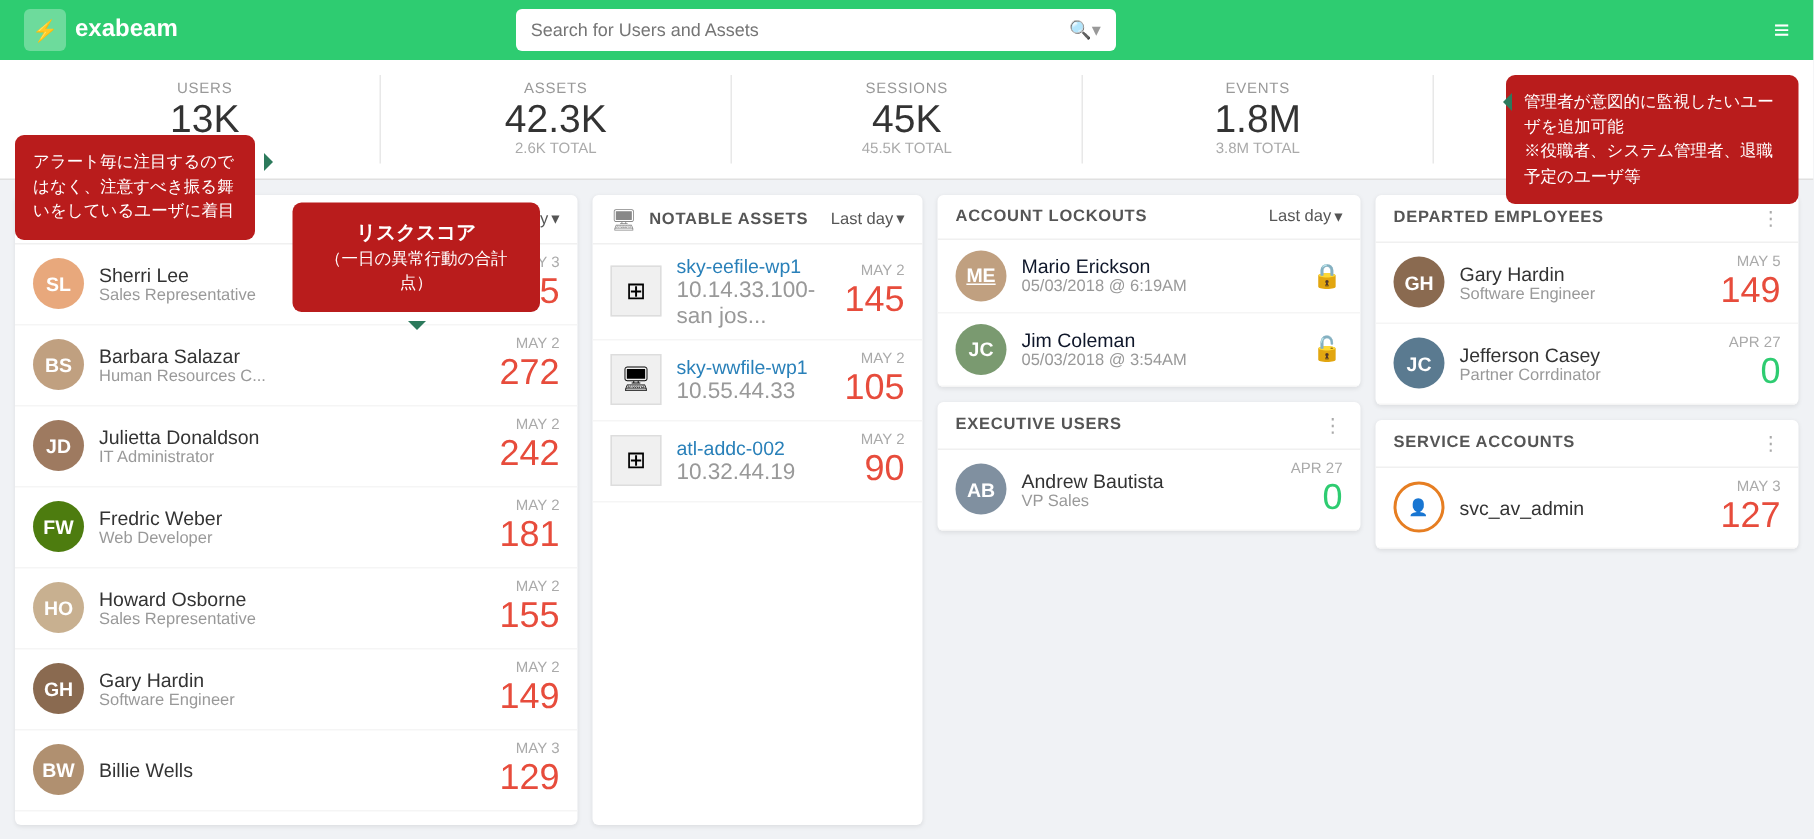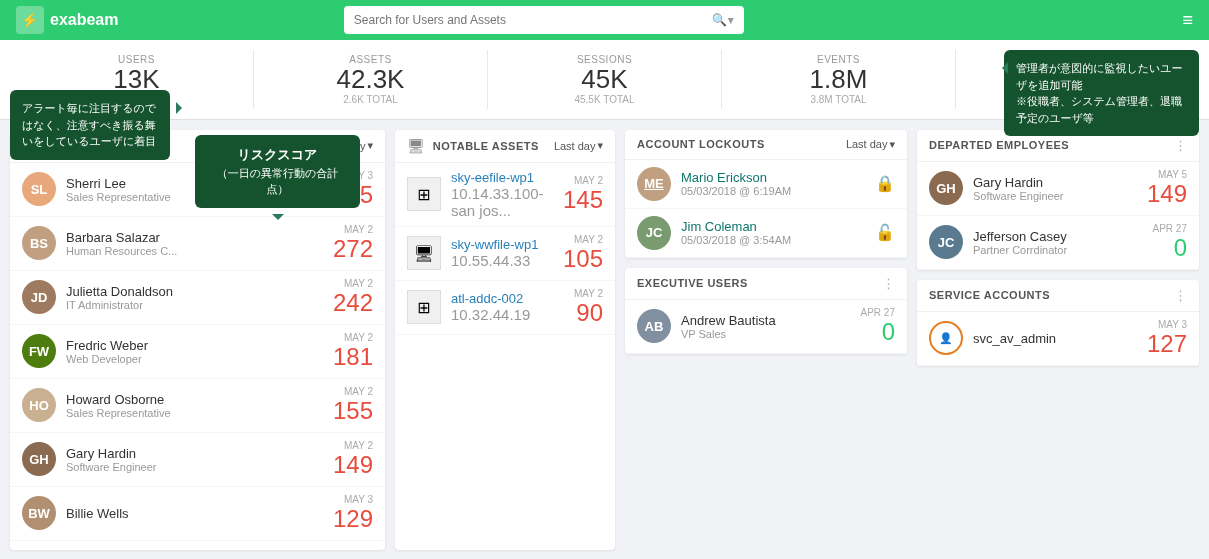--- a/index.html
+++ b/index.html
@@ -169,29 +169,29 @@
 
     
     .lockout-row {
       display: flex;
       align-items: center;
       padding: 7px 12px;
       border-bottom: 1px solid #f5f5f5;
       gap: 10px;
     }
     .lockout-info { flex: 1; }
-    .lockout-name { font-size: 13px; color: #0f766e; font-weight: 500; }
+    .lockout-name { font-size: 13px; color: #0f172a; font-weight: 500; }
     .lockout-time { font-size: 11px; color: #999; }
     .lockout-icon { font-size: 16px; color: #e67e22; }
     .lockout-icon.green { color: #2ecc71; }
 
     
     .tooltip-bubble {
       position: absolute;
-      background: #14532d;
+      background: #b91c1c;
       color: white;
       border-radius: 6px;
       padding: 10px 12px;
       font-size: 11px;
       line-height: 1.5;
       z-index: 100;
     }
     .tooltip-bubble::after {
       content: '';
       position: absolute;

